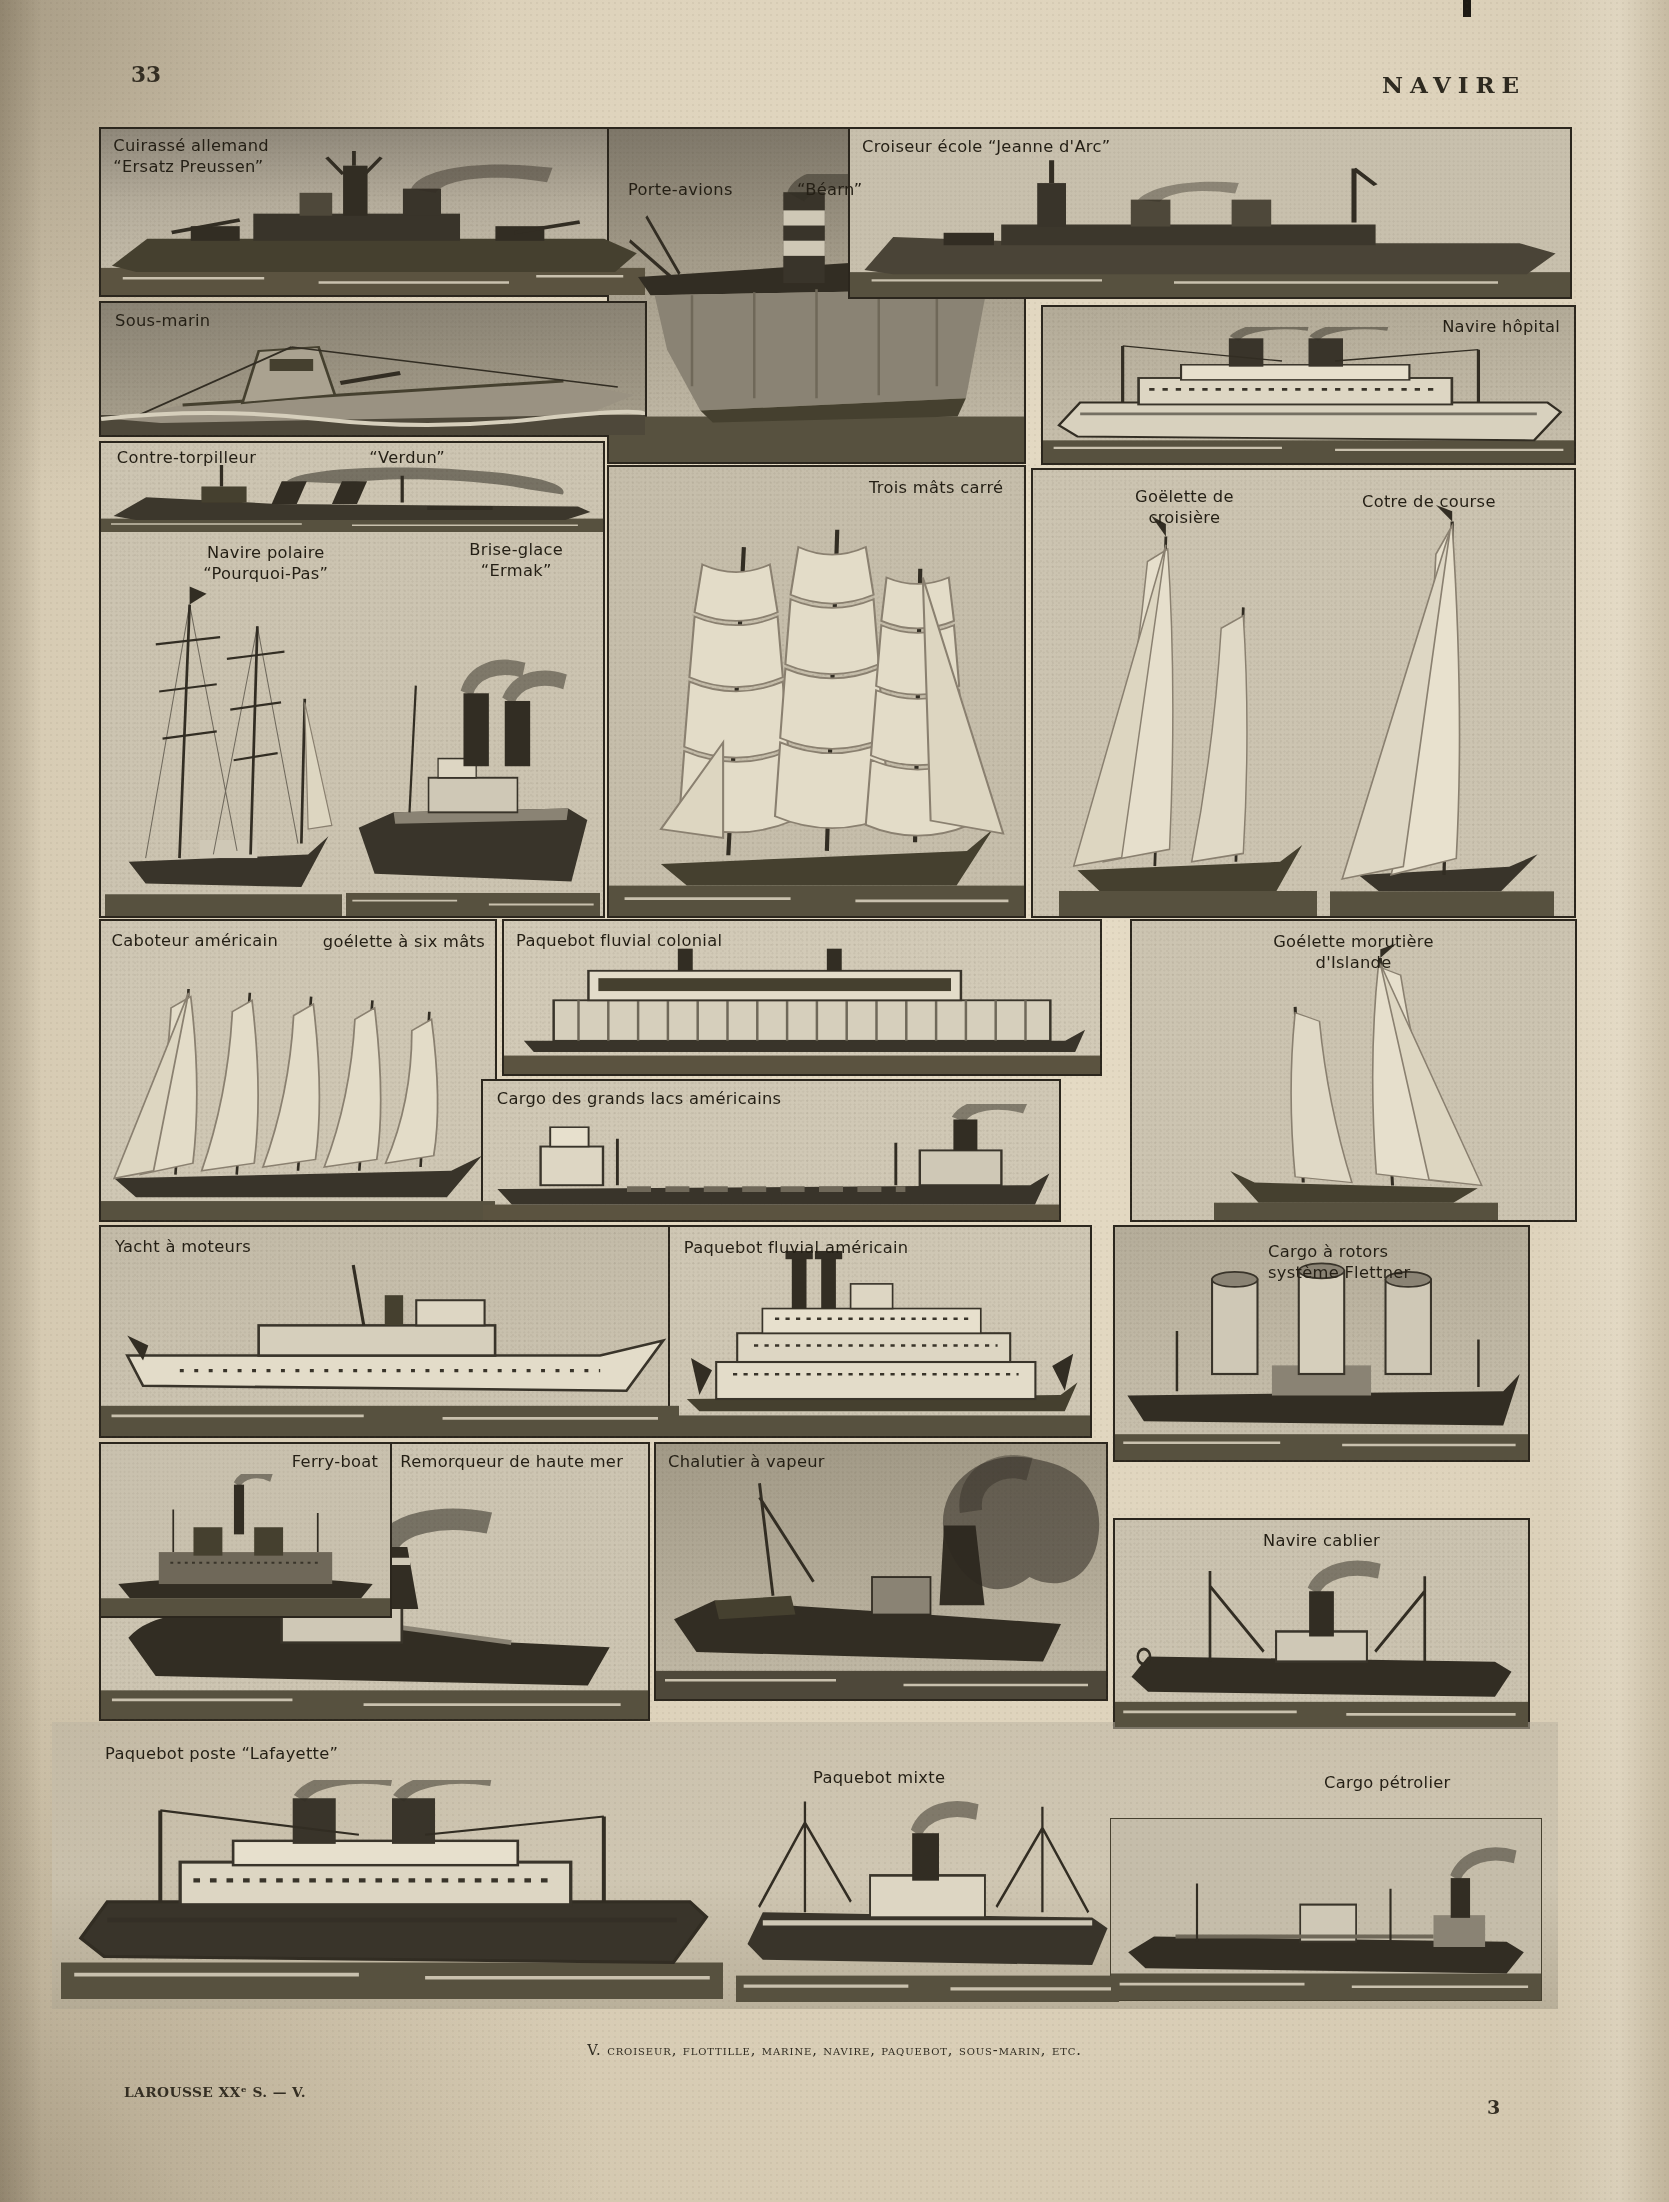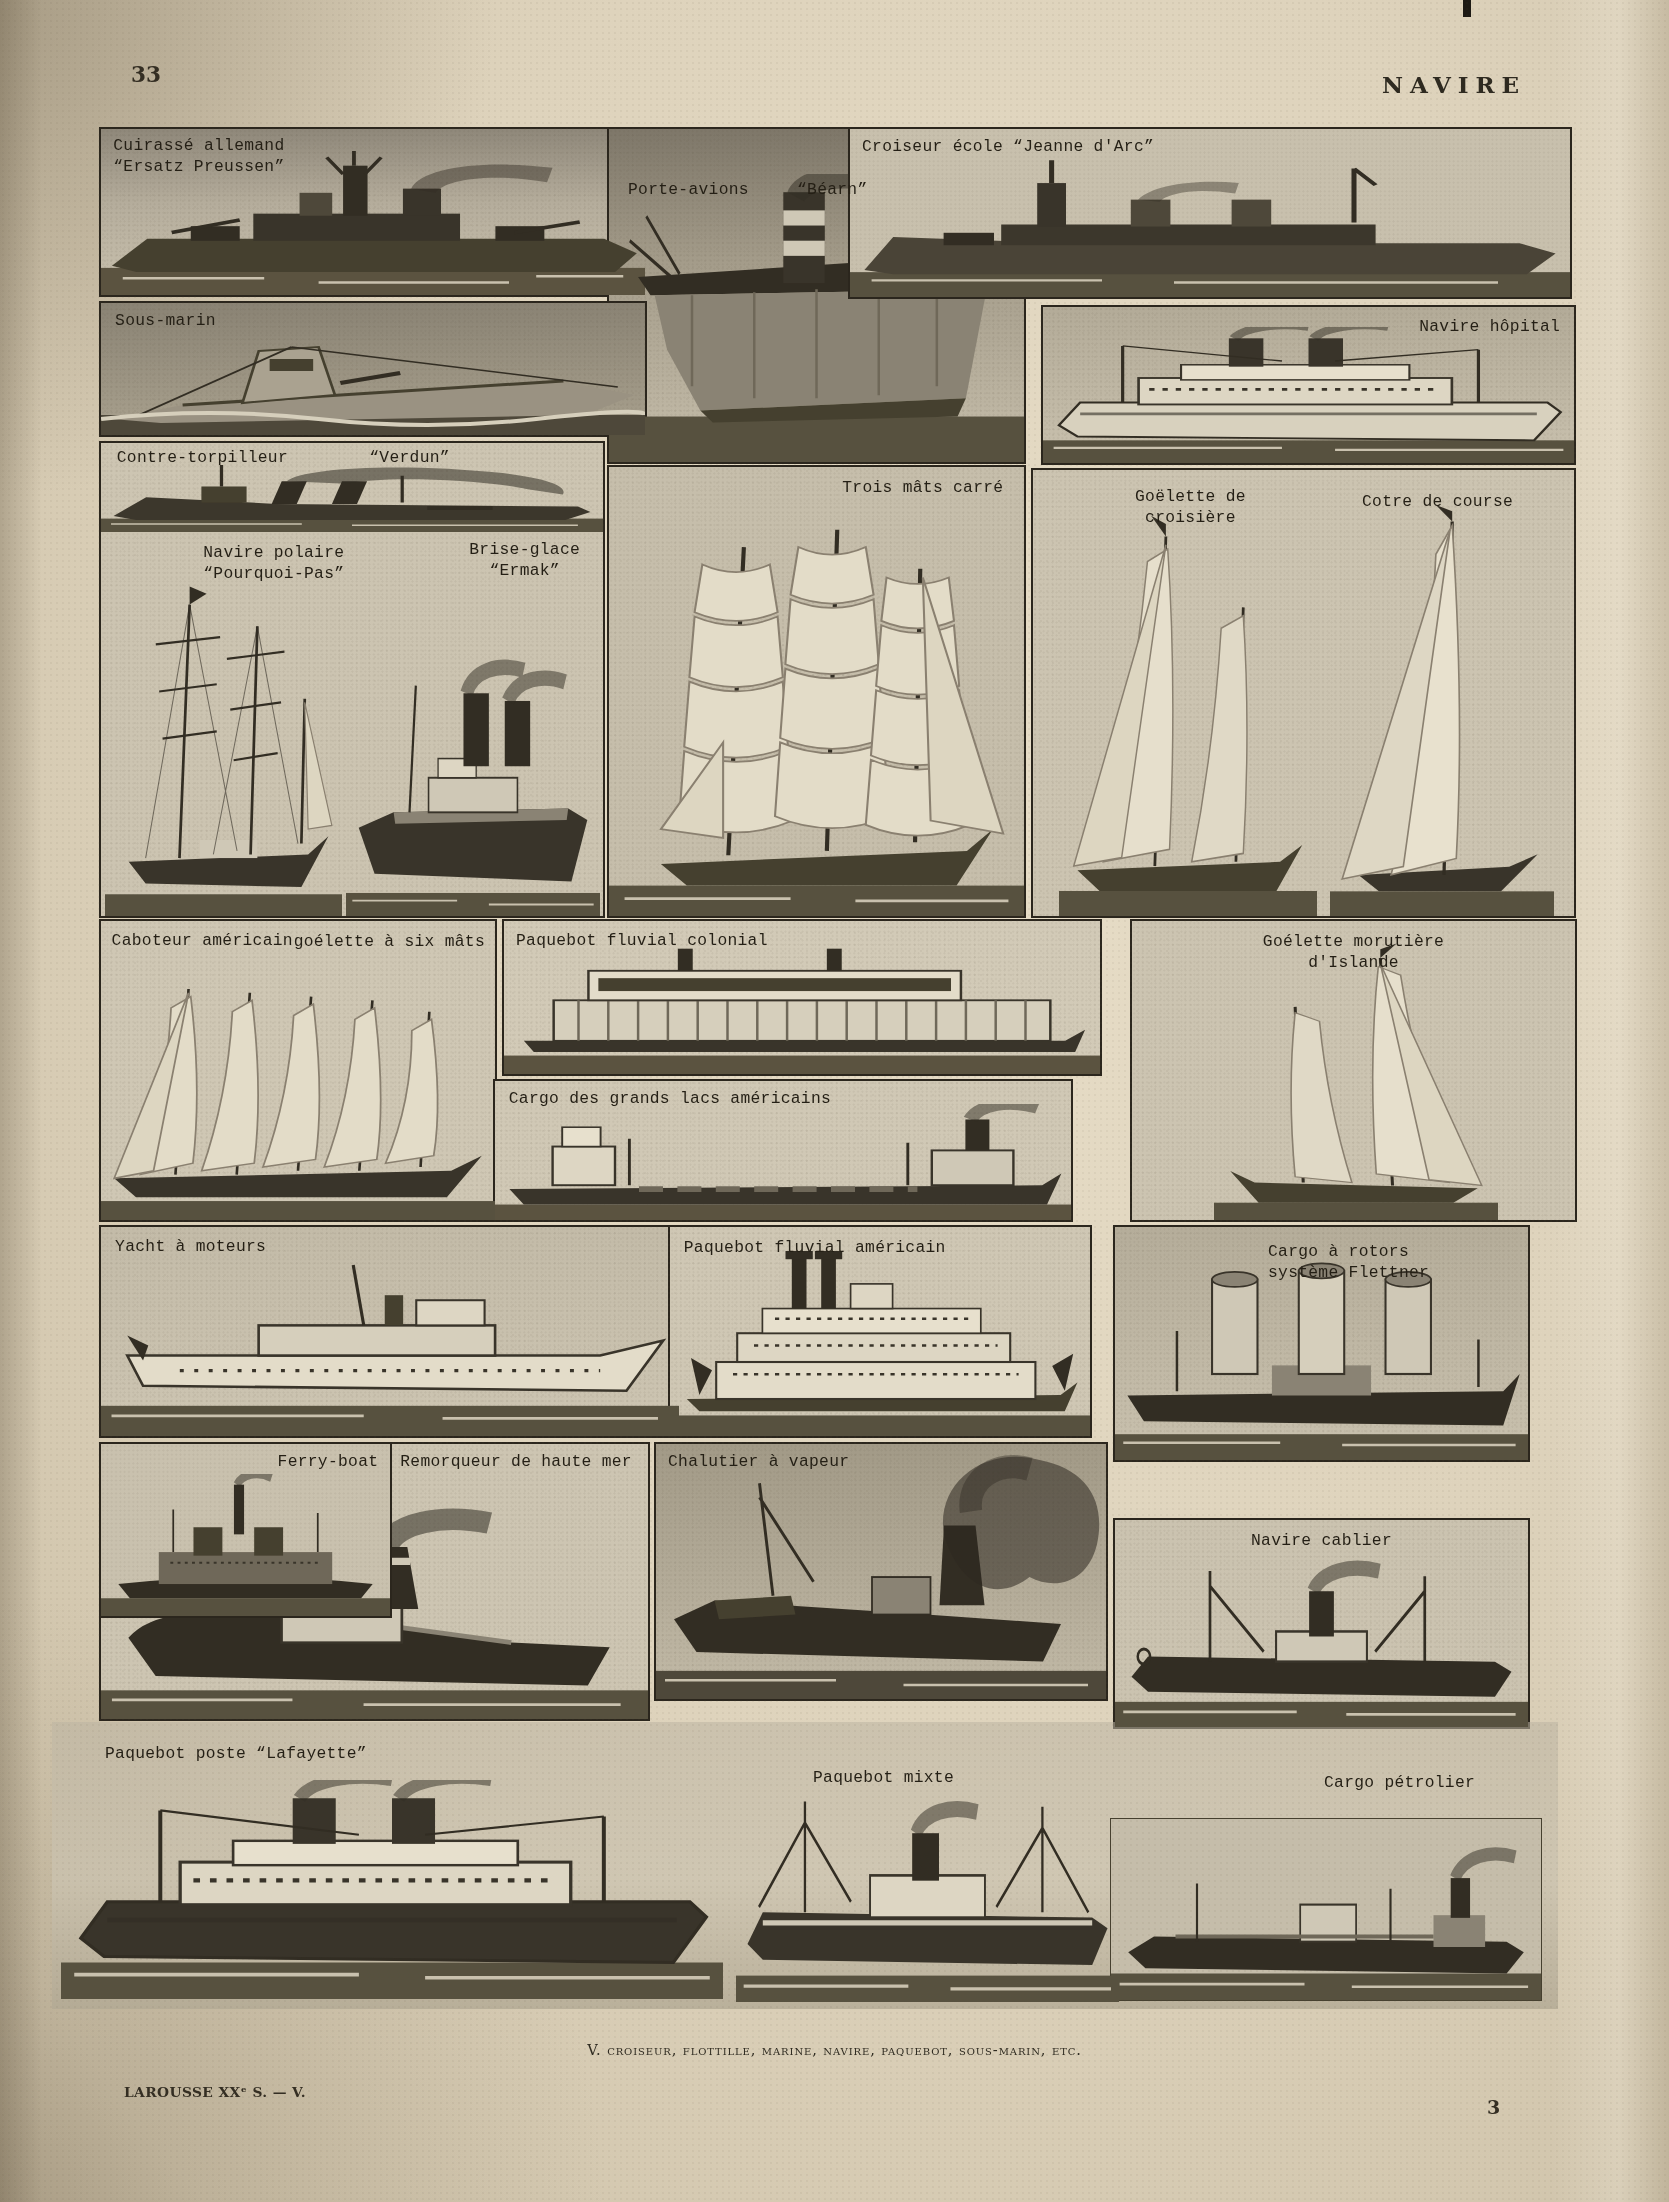--- a/index.html
+++ b/index.html
@@ -19,21 +19,21 @@
   .folio{position:absolute;font-family:"DejaVu Serif",serif;font-weight:bold;color:#342e23;}
   .running-title{position:absolute;font-family:"DejaVu Serif",serif;font-weight:bold;
         font-size:23px;letter-spacing:6.9px;color:#2e2a20;}
   .plate{position:absolute;left:95px;top:124px;width:1482px;height:1600px;}
   .panel{position:absolute;border:2.6px solid #2b261d;background:#c9c1ae;box-sizing:border-box;
         overflow:hidden;margin:0;}
   .panel::after{content:"";position:absolute;inset:0;pointer-events:none;opacity:.5;
         background-image:radial-gradient(rgba(70,60,45,.13) 0.9px, transparent 1.1px);
         background-size:4.3px 4.3px;}
   .lbl{position:absolute;z-index:3;font-size:16.3px;line-height:1.3;letter-spacing:0.3px;
-        color:#241f15;white-space:pre-line;margin:0;font-family:Liberation Mono, monospace;}
+        color:#241f15;white-space:pre-line;margin:0;}
   .ship{position:absolute;left:0;bottom:0;width:100%;z-index:1;}
   .bottom-row{position:absolute;left:52px;top:1722px;width:1506px;height:287px;
         background:linear-gradient(180deg, rgba(188,180,162,.55), rgba(203,195,176,.75) 55%, rgba(178,169,148,.8));}
   .petrol-frame{position:absolute;left:1058px;top:96px;width:430px;height:181px;
         border:1.7px solid #46402f;background:#c5bdaa;overflow:hidden;}
   .signature{position:absolute;left:29px;top:243px;font-family:"DejaVu Serif",serif;
         font-style:italic;font-size:22.4px;color:#3a342a;transform:rotate(-5deg);opacity:.85;}
   .caption{position:absolute;left:0;right:0;top:2041px;text-align:center;
         font-family:"DejaVu Serif",serif;font-variant:small-caps;font-size:14.6px;
         letter-spacing:0.9px;color:#2e2a20;}
@@ -415,21 +415,21 @@
         </svg>
     </figure>
 
     <figure class="panel" style="left:407px;top:795px;width:600px;height:157px;background:#d2cab7">
       <figcaption class="lbl" style="left:12px;top:8.6px">Paquebot fluvial colonial</figcaption>
       <svg class="ship" viewBox="0 0 240 70" preserveAspectRatio="none" style="height:129px">
           <use href="#g-riverboat"></use>
         </svg>
     </figure>
 
-    <figure class="panel" style="left:398px;top:955px;width:580px;height:143px;background:#d0c8b5">
+    <figure class="panel" style="left:386px;top:955px;width:580px;height:143px;background:#d0c8b5">
       <figcaption class="lbl" style="left:13.8px;top:6.9px">Cargo des grands lacs américains</figcaption>
       <svg class="ship" viewBox="0 0 240 60" preserveAspectRatio="none" style="height:116px">
           <use href="#g-laker"></use>
         </svg>
     </figure>
 
     <figure class="panel" style="left:1035px;top:795px;width:447px;height:303px;background:#ccc4b1">
       <figcaption class="lbl" style="left:0;right:0;top:10.3px;text-align:center">Goélette morutière
 d'Islande</figcaption>
       <svg class="ship" viewBox="0 0 140 200" preserveAspectRatio="none" style="left:82px;width:284px;height:288px">

